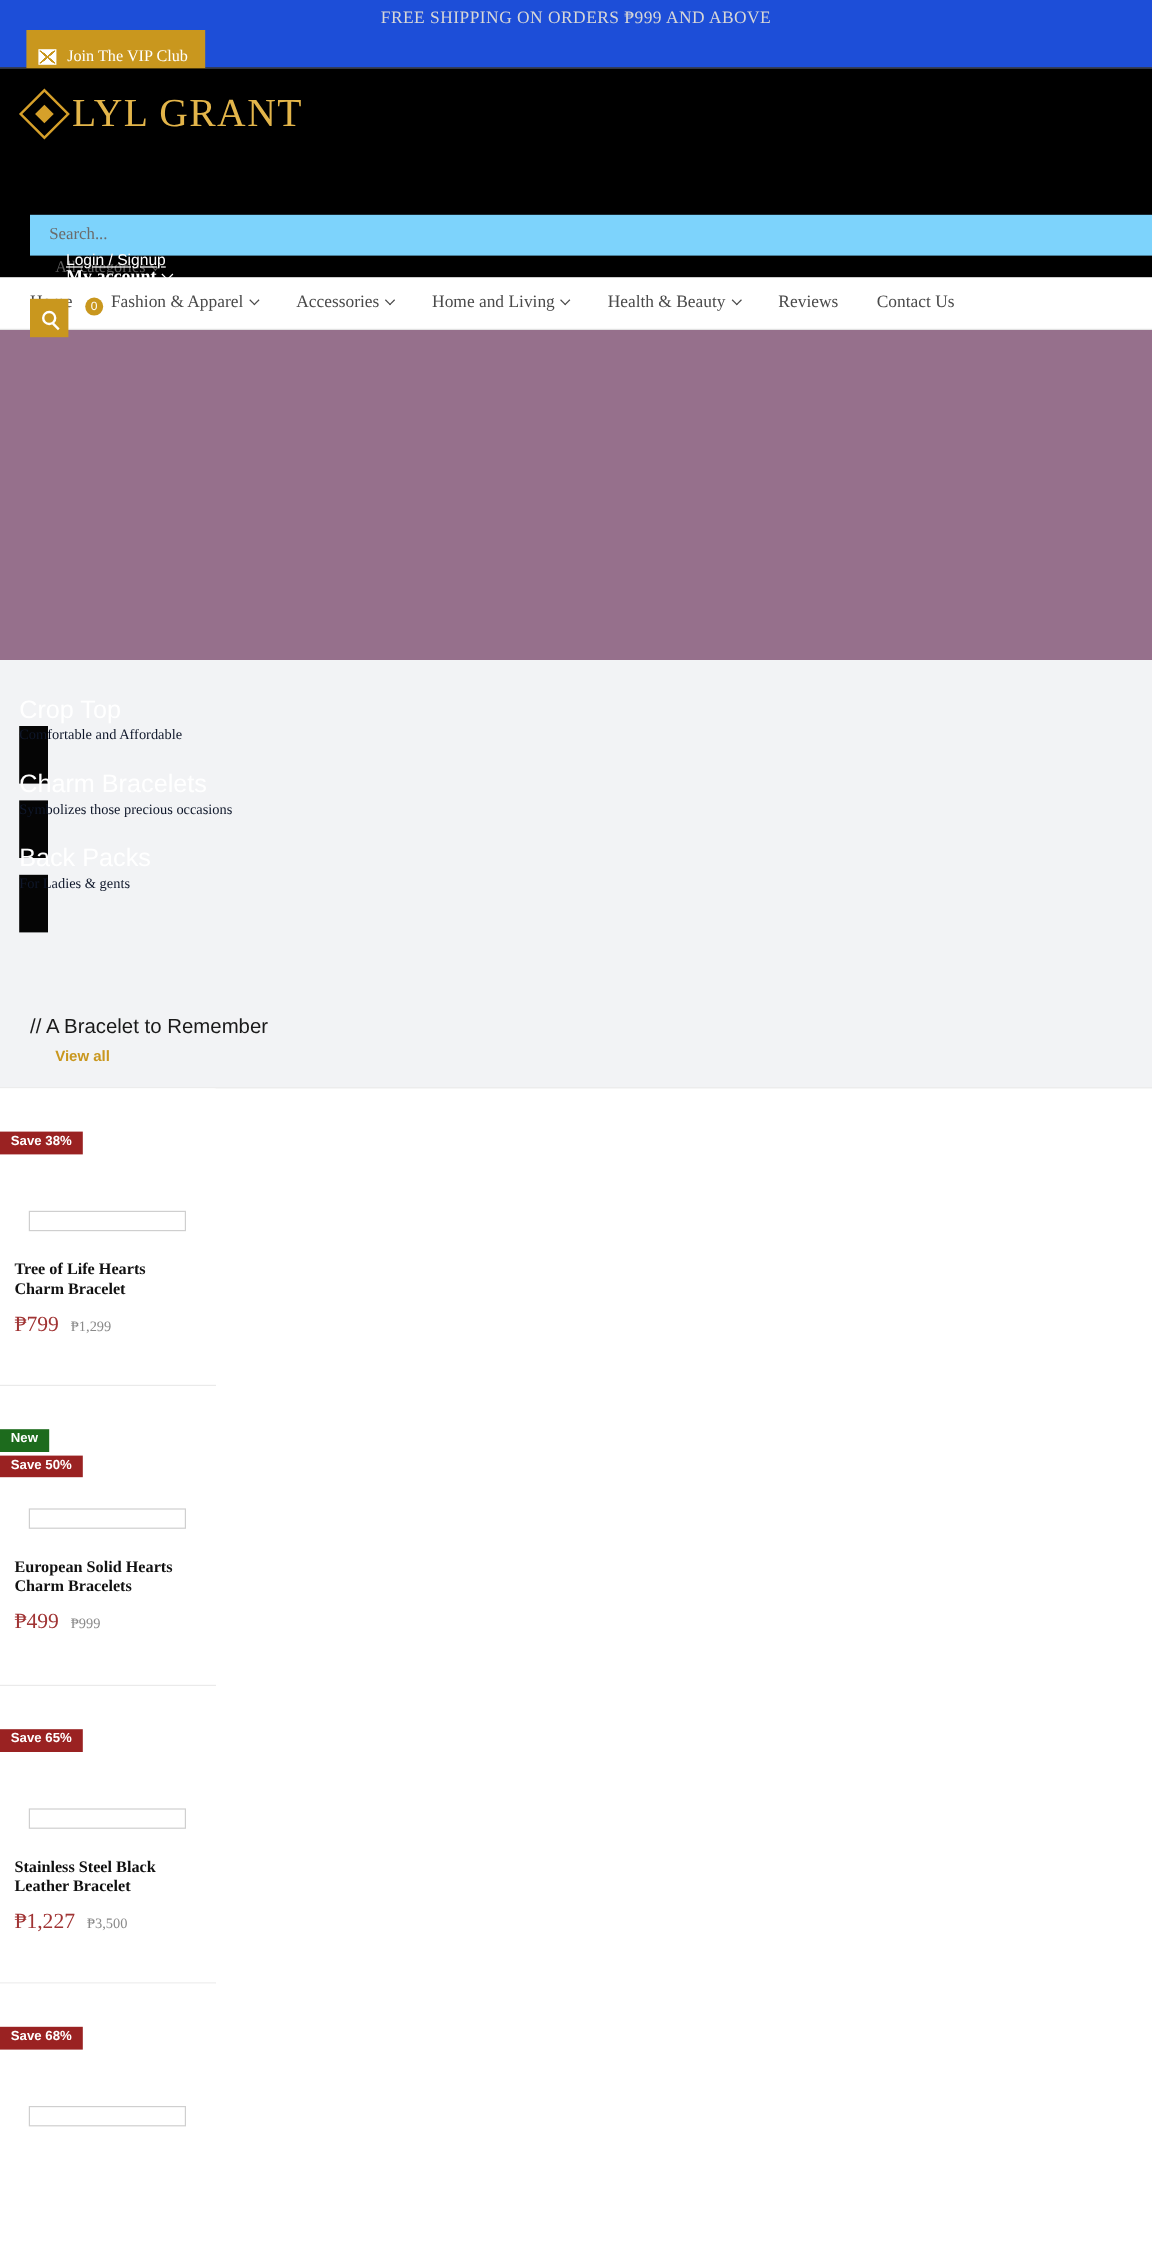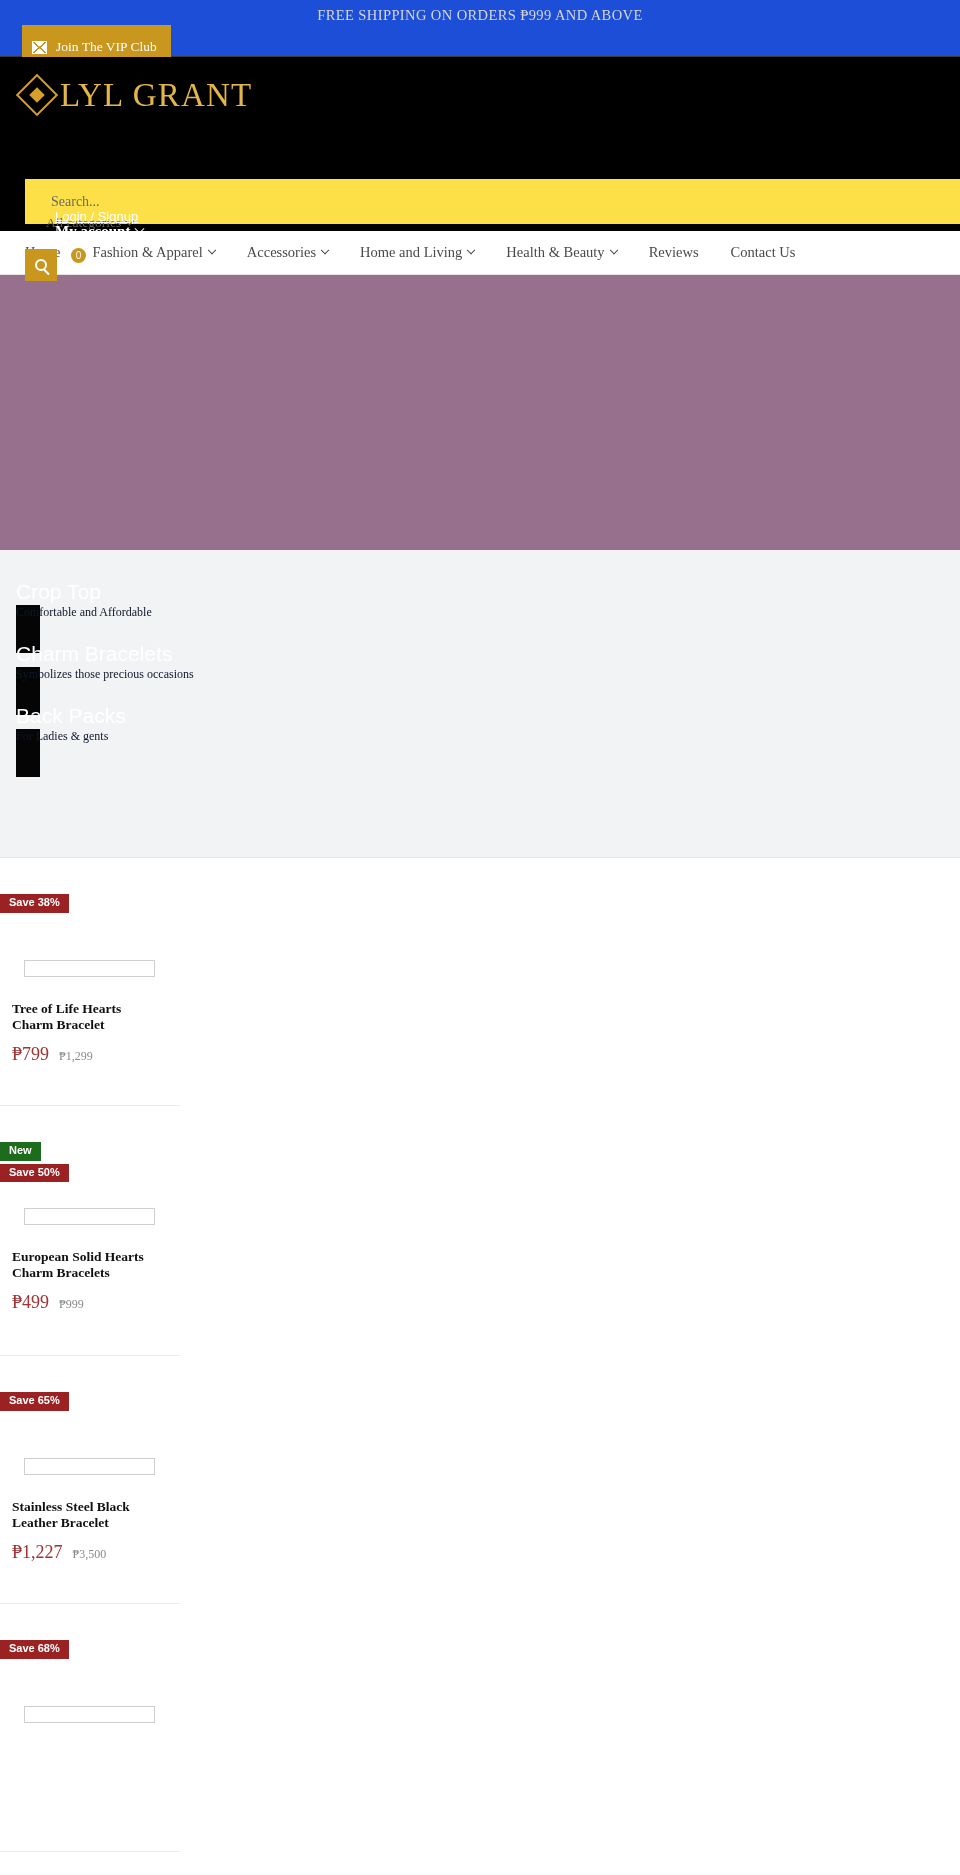--- a/index.html
+++ b/index.html
@@ -94,28 +94,28 @@
     letter-spacing: 1.2px;
   }
 
   .search-wrap {
     position: absolute;
     left: 25px; top: 122px;
     width: 935px;
   }
   .search-input {
     width: 100%;
-    height: 45px;
+    height: 34px;
     border: none;
     outline: none;
-    background: #fde047;
+    background: #7dd3fc;
     font-family: "Liberation Serif", serif;
     font-size: 14px;
     color: #555;
-    padding: 0 26px;
+    padding: 0 16px;
   }
   .search-input::placeholder { color: #6b6b6b; }
 
   .all-cats {
     position: absolute;
     left: 46px; top: 158px;
     color: #5e5e5e;
     font-size: 13.5px;
     font-family: "Liberation Serif", serif;
     display: flex; align-items: center; gap: 5px;
@@ -468,20 +468,24 @@
         <div class="cat-title" style="top: 0px;">Charm Bracelets</div>
         <div class="cat-sub" style="top: 25px;">Symbolizes those precious occasions</div>
       </div>
       <div class="cat-block" style="top: 154px;">
         <div class="cat-swatch" style="top: 25px;"></div>
         <div class="cat-title" style="top: 0px;">Back Packs</div>
         <div class="cat-sub" style="top: 25px;">For Ladies &amp; gents</div>
       </div>
     </div>
 
+  <div class="sec-head">
+    <div class="sec-title">// A Bracelet to Remember</div>
+    <a class="view-all">View all</a>
+  </div>
 
   <div class="product-grid">
     <div class="grid-inner" id="grid-inner">
         <div class="product-card">
           <div class="badges">
             <span class="badge sale">Save 38%</span>
           </div>
           <div class="prod-img">
             <div class="img-ph"></div>
           </div>

